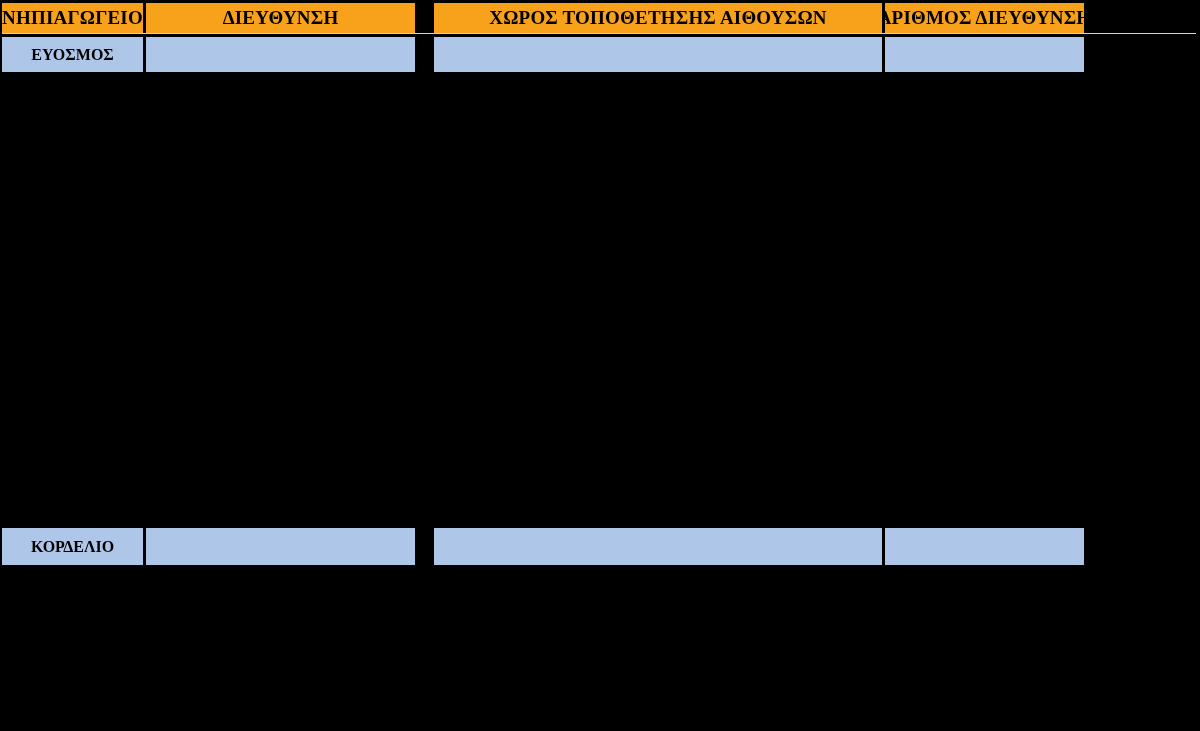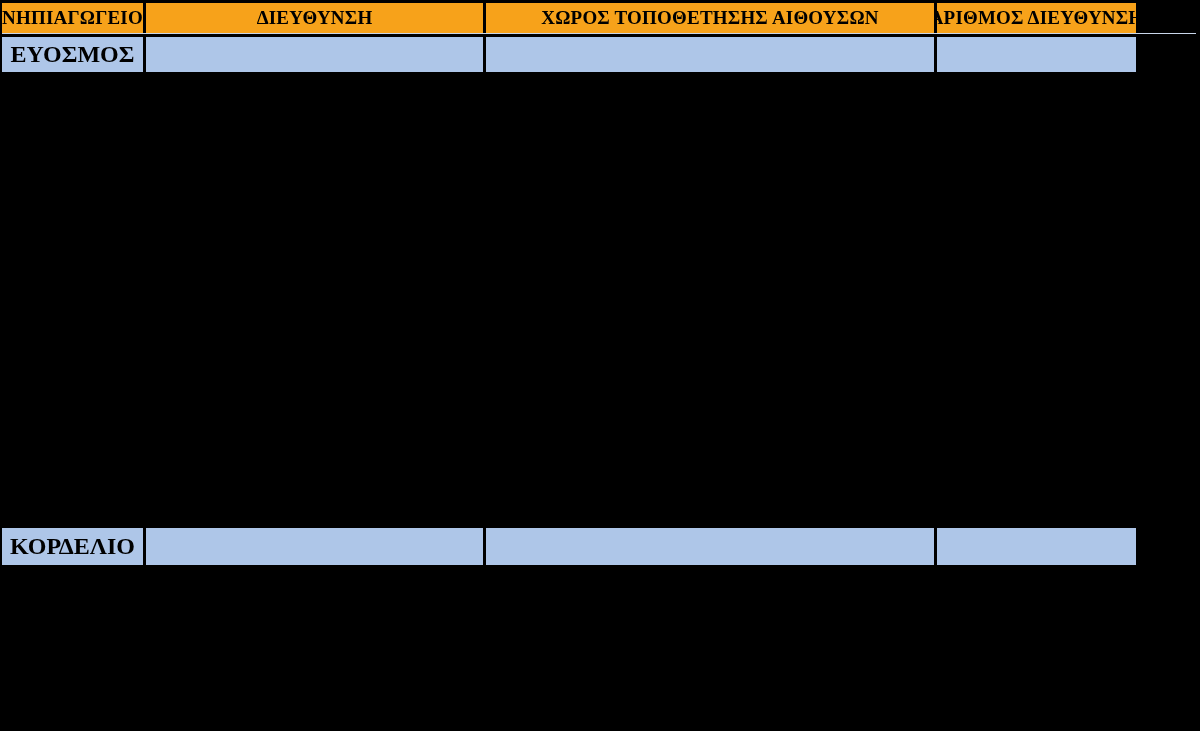--- a/index.html
+++ b/index.html
@@ -28,33 +28,33 @@
     display:flex;
     background:var(--border);
     padding-left:2px;padding-right:4px;
   }
   .cell{
     height:100%;
     display:flex;align-items:center;justify-content:center;
     overflow:hidden;white-space:nowrap;
   }
   .c1{width:141px;}
-  .c2{width:340px;border-left:3px solid var(--border);}
-  .c3{width:451px;border-left:3px solid var(--border);}
+  .c2{width:272px;border-left:3px solid var(--border);}
+  .c3{width:451px;border-left:3px solid var(--border);margin-left:16px;}
   .c4{width:202px;border-left:3px solid var(--border);}
   .header-band{top:3px;height:30px;}
   .header-band .cell{background:var(--header-bg);}
   .header-band .cell{
     font-size:19px;font-weight:bold;letter-spacing:0.2px;
   }
   .header-underline{
     position:absolute;top:33px;left:2px;width:1194px;height:1px;
     background:var(--underline);
   }
-  .row-band .cell{background:var(--row-bg);font-size:24px;font-weight:bold;}
+  .row-band .cell{background:var(--row-bg);font-size:16px;font-weight:bold;}
   .row-evosmos{top:37px;height:35px;}
   .row-strip{top:538px;height:3px;}
   .row-strip .cell{background:var(--row-bg);}
   .row-kordelio{top:528px;height:37px;}
 </style>
 </head>
 <body>
 
 <div class="page">
 

